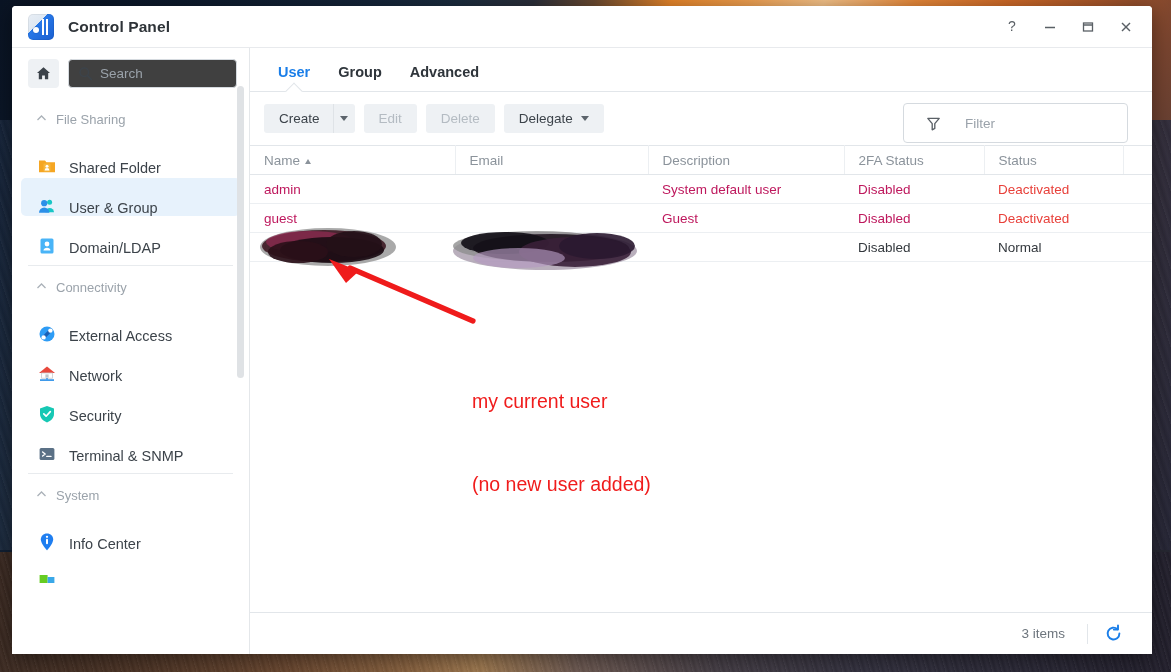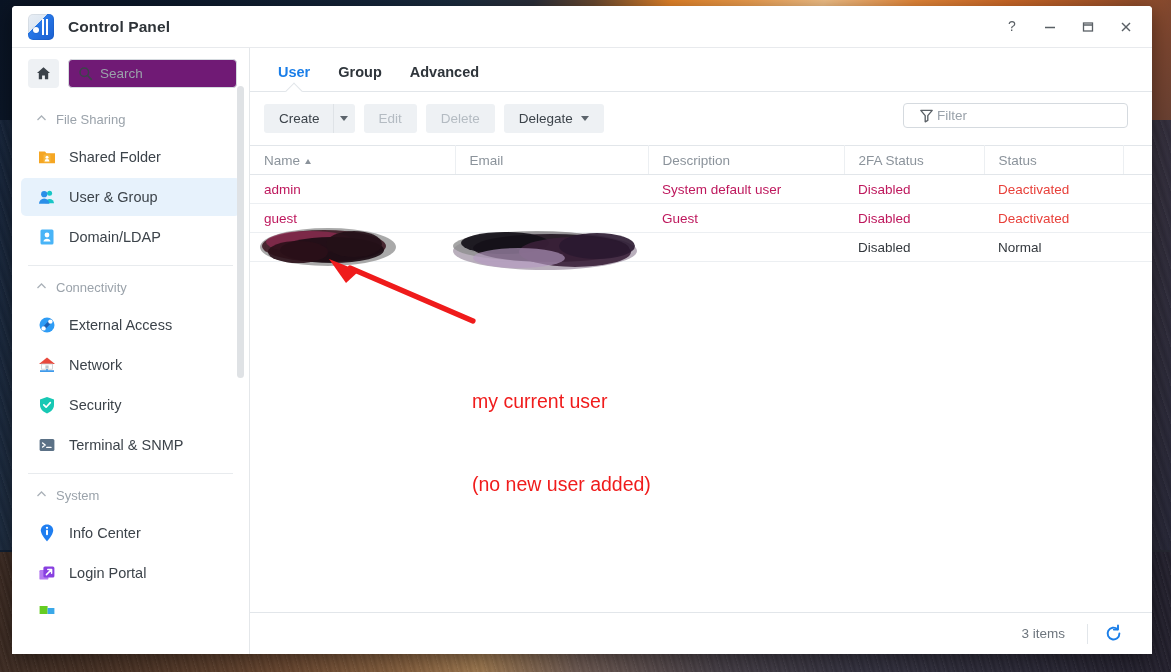--- a/index.html
+++ b/index.html
@@ -123,40 +123,40 @@
     width: 31px; height: 29px; border-radius: 4px;
     background: #eef1f4;
     display: flex; align-items: center; justify-content: center;
     flex: none;
   }
   .search-box {
     flex: 1; height: 29px;
     border: 1px solid #d5dadf; border-radius: 4px;
     display: flex; align-items: center; gap: 7px;
     padding: 0 9px;
-    background: #701a75;
+    background: #404040;
   }
   .search-box .ph {
     font-size: 13.5px; color: #9aa2aa;
   }
   .side-scroll {
     position: absolute; top: 52px; left: 0; right: 0; bottom: 0;
     overflow: hidden;
   }
   .group-head {
     display: flex; align-items: center; gap: 9px;
     padding: 12px 0 9px 24px;
     font-size: 13px; font-weight: normal; color: #9ba3ab;
   }
   .chev {
     width: 11px; height: 11px; flex: none;
     position: relative; top: -1px;
   }
   .nav-item {
-    display: flex; align-items: center; gap: 12px;
+    display: flex; align-items: flex-end; gap: 12px;
     height: 38px; margin: 2px 9px 2px 9px;
     padding-left: 15px;
     border-radius: 5px;
     font-size: 14.5px; color: #3c434a;
     cursor: default;
   }
   .nav-item.active { background: #e7f2fc; }
   .nav-item .nico {
     width: 21px; height: 21px; flex: none;
     display: flex; align-items: center; justify-content: center;
@@ -219,24 +219,24 @@
     cursor: default;
   }
   .caret-dn {
     width: 0; height: 0;
     border-left: 4px solid transparent;
     border-right: 4px solid transparent;
     border-top: 5px solid #5c646c;
   }
   .filter-box {
     position: absolute; right: 24px; top: 11px;
-    width: 225px; height: 25px;
+    width: 225px; height: 40px;
     border: 1px solid #d5dadf; border-radius: 4px;
-    display: flex; align-items: center; gap: 3px;
-    padding: 0 15px; background: #fff;
+    display: flex; align-items: center; gap: 24px;
+    padding: 0 22px; background: #fff;
   }
   .filter-box .ph { font-size: 13.5px; color: #9aa2aa; }
 
   
   .table-wrap { flex: 1; min-height: 0; position: relative; overflow: hidden; }
   table { width: 100%; border-collapse: collapse; table-layout: fixed; }
   thead th {
     font-size: 13.5px; font-weight: normal; color: #8b939b;
     text-align: left; height: 29px;
     padding: 0 0 0 14px;
@@ -457,30 +457,20 @@
         </div>
         <div class="nav-item">
           <span class="nico">
             <svg width="20" height="20" viewBox="0 0 20 20">
               <path d="M10 1.6 C6.4 1.6 3.8 4.2 3.8 7.6 C3.8 11.6 10 18.4 10 18.4 C10 18.4 16.2 11.6 16.2 7.6 C16.2 4.2 13.6 1.6 10 1.6 Z" fill="#1f7ef0"></path>
               <circle cx="10" cy="4.8" r="1.15" fill="#ffffff"></circle>
               <rect x="9" y="6.8" width="2" height="5.4" rx="1" fill="#ffffff"></rect>
             </svg>
           </span>
           <span>Info Center</span>
-        </div>
-        <div class="nav-item">
-          <span class="nico">
-            <svg width="20" height="20" viewBox="0 0 20 20">
-              <rect x="2.4" y="7" width="9" height="9.6" rx="1.2" fill="#b57bf0"></rect>
-              <rect x="6.4" y="3.4" width="11" height="11" rx="1.5" fill="#8840e0"></rect>
-              <path d="M9.4 11.6 L14.4 6.6 M10.8 6.4 h3.8 v3.8" fill="none" stroke="#ffffff" stroke-width="1.5" stroke-linecap="round" stroke-linejoin="round"></path>
-            </svg>
-          </span>
-          <span>Login Portal</span>
         </div>
         <div class="nav-item">
           <span class="nico">
             <svg width="20" height="20" viewBox="0 0 20 20">
               <path d="M2.6 3 h8 v8 h-8 Z" fill="#66cc22"></path>
               <path d="M10.6 5 h6.8 v6 h-6.8 Z" fill="#3aa8e8"></path>
             </svg>
           </span>
           <span></span>
         </div>

